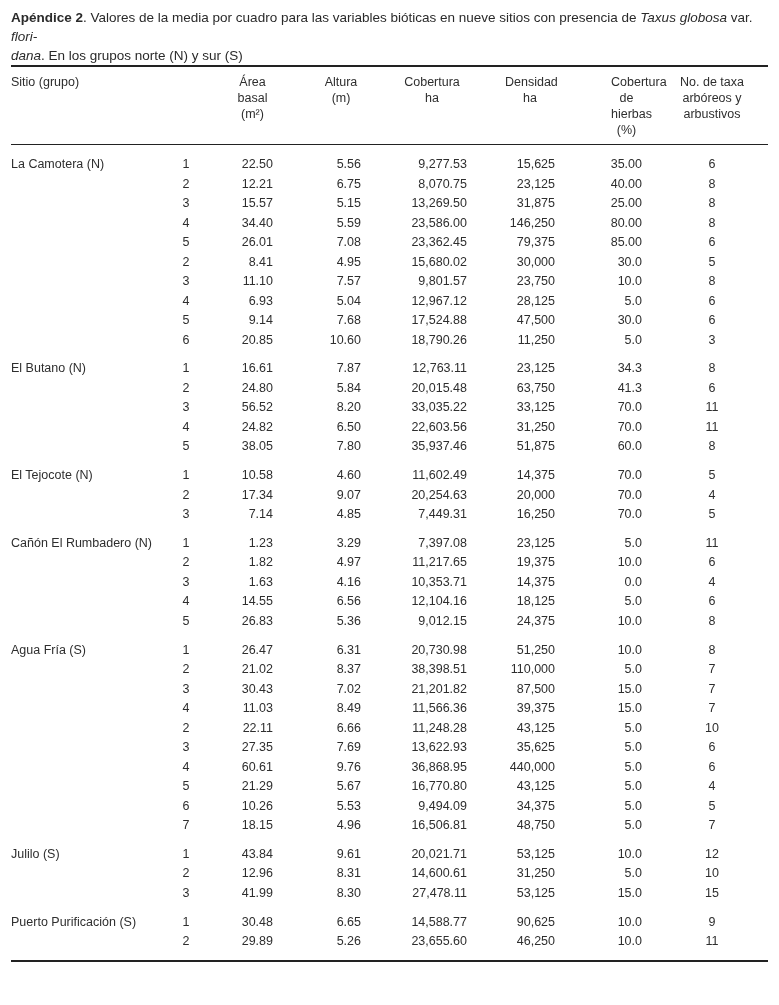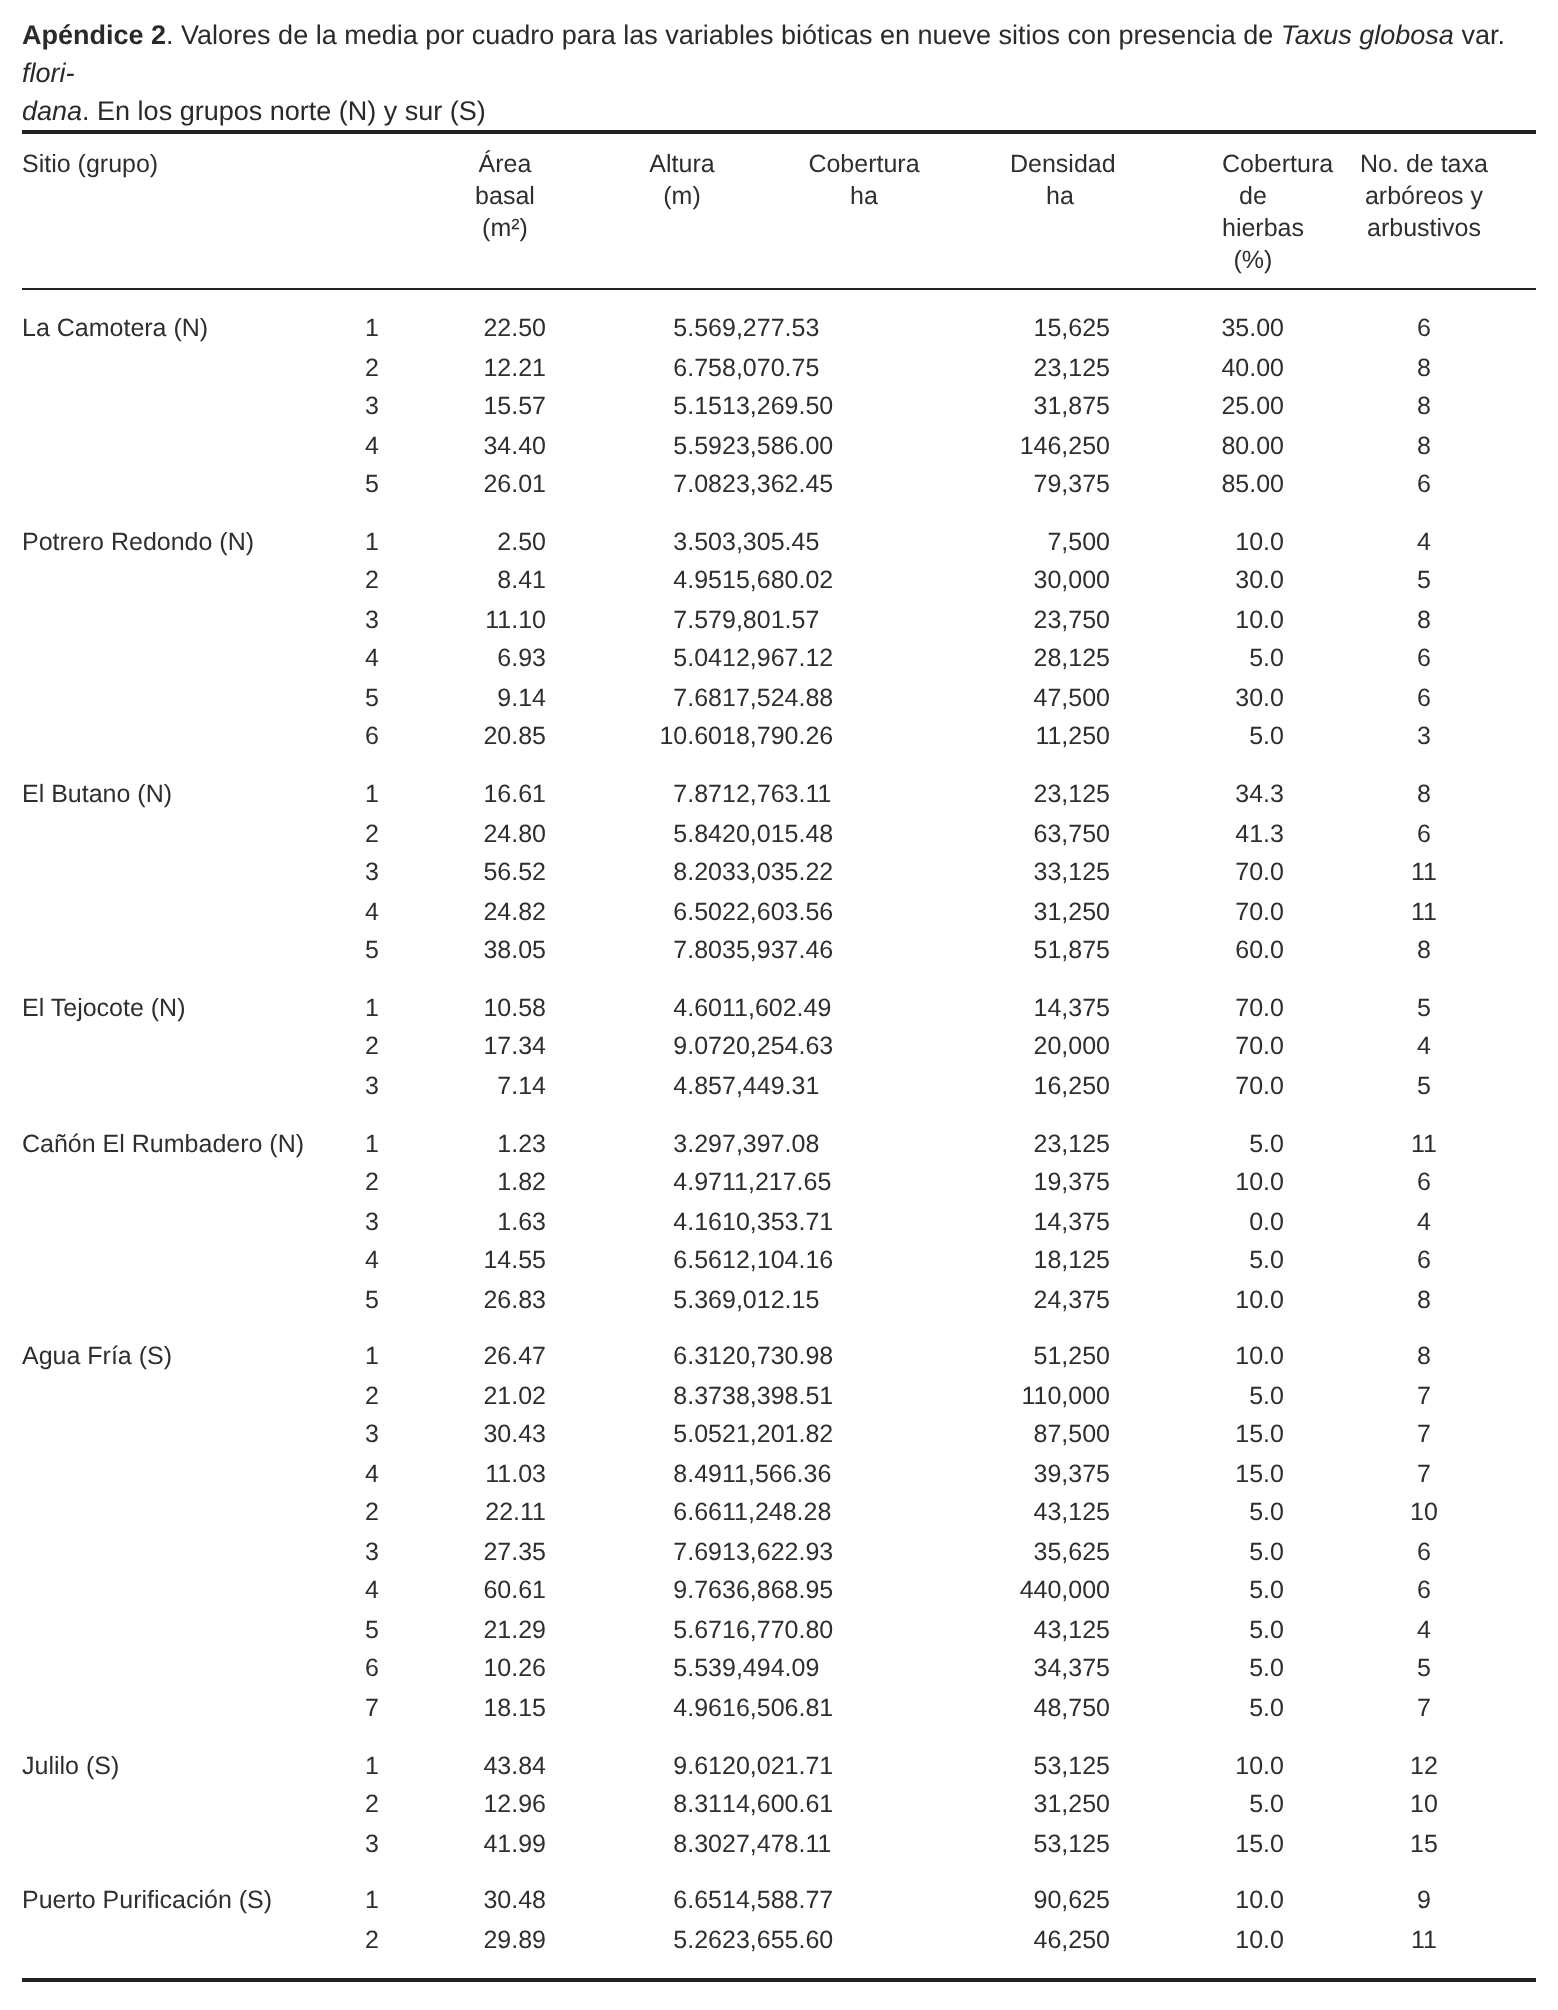--- a/index.html
+++ b/index.html
@@ -63,21 +63,21 @@
   tbody td {
     padding: 2.75px 0;
     line-height: 14px;
     white-space: nowrap;
     overflow: visible;
   }
   tbody td.col-site       { text-align: left; }
   tbody td.col-quadrat    { text-align: center; }
   tbody td.col-basal_area { text-align: right; margin-top: 16px; }
   tbody td.col-height     { text-align: right; }
-  tbody td.col-cover      { }
+  tbody td.col-cover      { text-align: right; }
   tbody td.col-density    { text-align: right; }
   tbody td.col-herb_cover { text-align: right; margin-top: 32px; }
   tbody td.col-taxa       { text-align: center; padding-left: 14px; }
 
   tbody tr.group-first td { padding-top: 12px; }
   tbody tr.last-row td    { padding-bottom: 12px; }
 </style>
 </head>
 <body>
 
@@ -173,30 +173,20 @@
         <tr>
           <td class="col-site"></td>
           <td class="col-quadrat">5</td>
           <td class="col-basal_area">26.01</td>
           <td class="col-height">7.08</td>
           <td class="col-cover">23,362.45</td>
           <td class="col-density">79,375</td>
           <td class="col-herb_cover">85.00</td>
           <td class="col-taxa">6</td>
         </tr>
-        <tr class="group-first">
-          <td class="col-site">Potrero Redondo (N)</td>
-          <td class="col-quadrat">1</td>
-          <td class="col-basal_area">2.50</td>
-          <td class="col-height">3.50</td>
-          <td class="col-cover">3,305.45</td>
-          <td class="col-density">7,500</td>
-          <td class="col-herb_cover">10.0</td>
-          <td class="col-taxa">4</td>
-        </tr>
         <tr>
           <td class="col-site"></td>
           <td class="col-quadrat">2</td>
           <td class="col-basal_area">8.41</td>
           <td class="col-height">4.95</td>
           <td class="col-cover">15,680.02</td>
           <td class="col-density">30,000</td>
           <td class="col-herb_cover">30.0</td>
           <td class="col-taxa">5</td>
         </tr>
@@ -387,21 +377,21 @@
           <td class="col-height">8.37</td>
           <td class="col-cover">38,398.51</td>
           <td class="col-density">110,000</td>
           <td class="col-herb_cover">5.0</td>
           <td class="col-taxa">7</td>
         </tr>
         <tr>
           <td class="col-site"></td>
           <td class="col-quadrat">3</td>
           <td class="col-basal_area">30.43</td>
-          <td class="col-height">5.05</td>
+          <td class="col-height">7.02</td>
           <td class="col-cover">21,201.82</td>
           <td class="col-density">87,500</td>
           <td class="col-herb_cover">15.0</td>
           <td class="col-taxa">7</td>
         </tr>
         <tr>
           <td class="col-site"></td>
           <td class="col-quadrat">4</td>
           <td class="col-basal_area">11.03</td>
           <td class="col-height">8.49</td>

